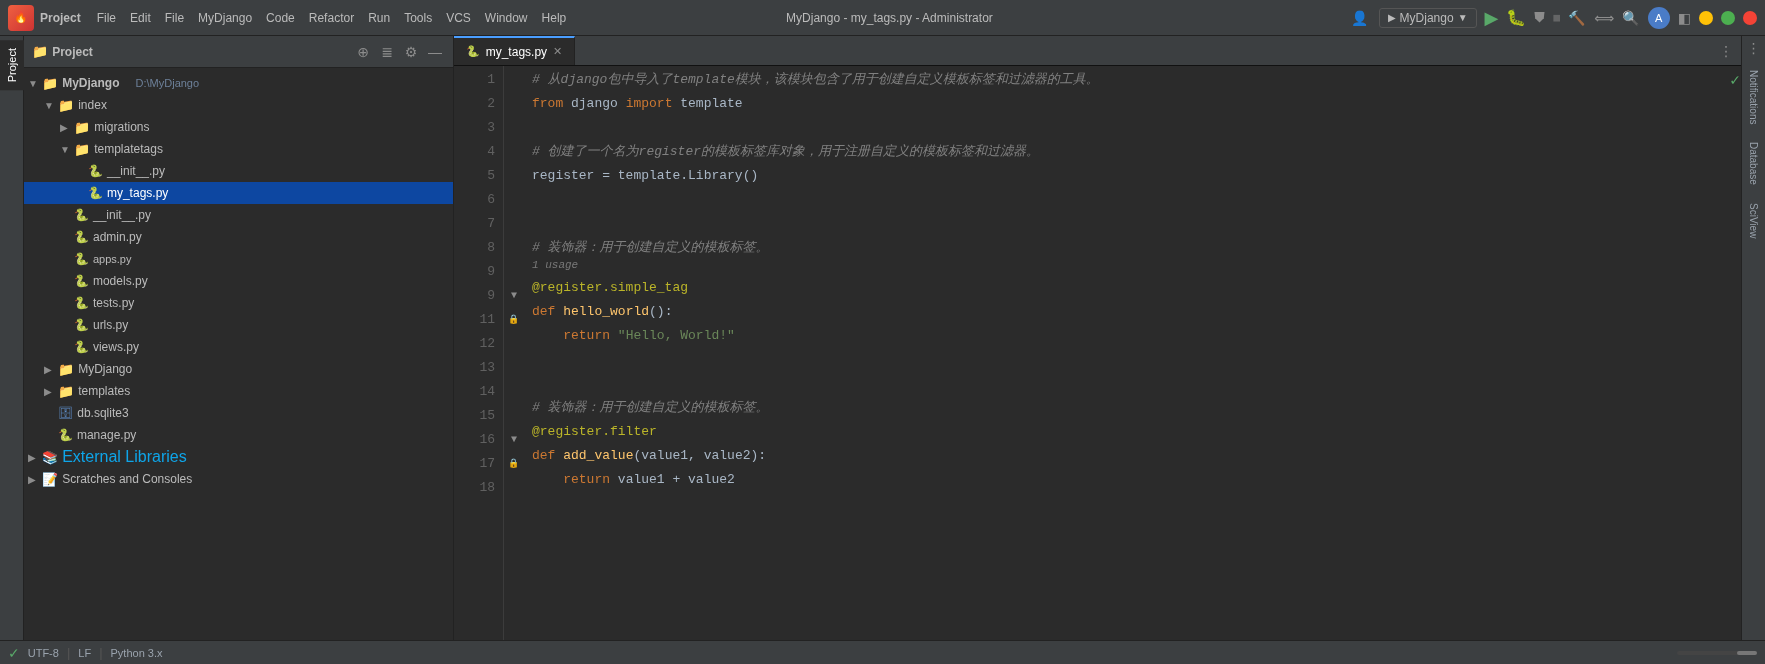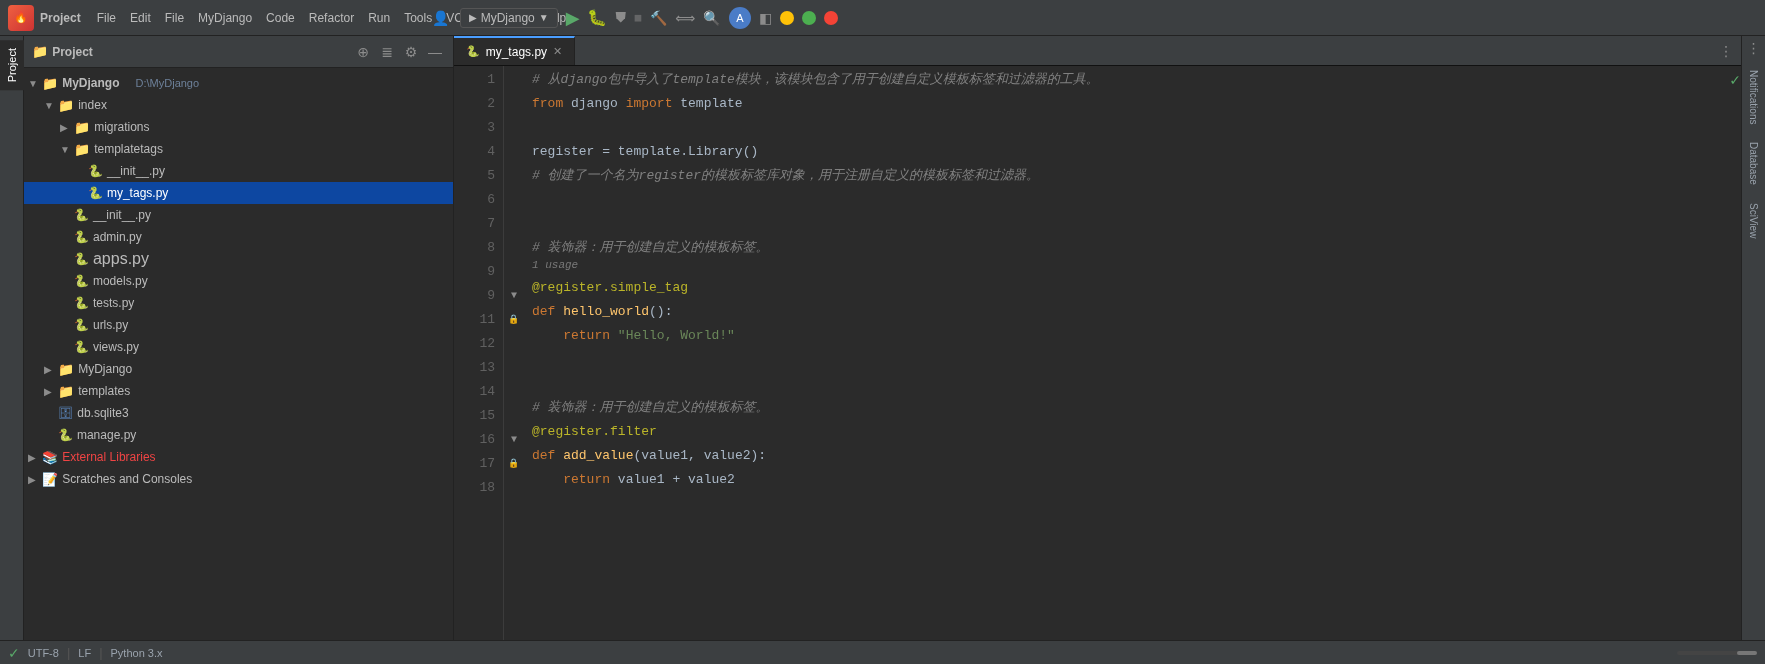--- a/index.html
+++ b/index.html
@@ -31,20 +31,23 @@
         <span style="color:#bbbbbb; padding:2px 6px; font-size:12px; cursor:pointer;">Code</span>
         <span style="color:#bbbbbb; padding:2px 6px; font-size:12px; cursor:pointer;">Refactor</span>
         <span style="color:#bbbbbb; padding:2px 6px; font-size:12px; cursor:pointer;">Run</span>
         <span style="color:#bbbbbb; padding:2px 6px; font-size:12px; cursor:pointer;">Tools</span>
         <span style="color:#bbbbbb; padding:2px 6px; font-size:12px; cursor:pointer;">VCS</span>
         <span style="color:#bbbbbb; padding:2px 6px; font-size:12px; cursor:pointer;">Window</span>
         <span style="color:#bbbbbb; padding:2px 6px; font-size:12px; cursor:pointer;">Help</span>
       </span>
     </div>
   </div>
+  <div style="flex:1; text-align:center;">
+    <span style="color:#bbbbbb; font-size:12px;">MyDjango - my_tags.py - Administrator</span>
+  </div>
   <div style="display:flex; align-items:center; gap:8px; padding-right:8px;">
 
     <div style="width:22px; height:22px; display:flex; align-items:center; justify-content:center; color:#8c8c8c; font-size:14px; cursor:pointer;">👤</div>
 
     <div style="background:#3c3f41; border:1px solid #555; border-radius:3px; padding:2px 8px; color:#bbbbbb; font-size:12px; display:flex; align-items:center; gap:4px; cursor:pointer;">
       <span style="font-size:10px;">▶</span>
       <span>MyDjango</span>
       <span style="font-size:10px;">▼</span>
     </div>
     <div style="color:#59a869; font-size:18px; cursor:pointer;">▶</div>
@@ -131,21 +134,21 @@
 
       <div style="display:flex; align-items:center; padding:2px 4px; cursor:pointer; height:22px;">
         <span style="display:inline-block; width:46px;"></span>
         <span style="color:#5f8fcc; font-size:12px; margin-right:4px;">🐍</span>
         <span style="font-size:12px; color:#bbbbbb;">admin.py</span>
       </div>
 
       <div style="display:flex; align-items:center; padding:2px 4px; cursor:pointer; height:22px;">
         <span style="display:inline-block; width:46px;"></span>
         <span style="color:#5f8fcc; font-size:12px; margin-right:4px;">🐍</span>
-        <span style="font-size:16px; color:#bbbbbb;">apps.py</span>
+        <span style="font-size:11px; color:#bbbbbb;">apps.py</span>
       </div>
 
       <div style="display:flex; align-items:center; padding:2px 4px; cursor:pointer; height:22px;">
         <span style="display:inline-block; width:46px;"></span>
         <span style="color:#5f8fcc; font-size:12px; margin-right:4px;">🐍</span>
         <span style="font-size:12px; color:#bbbbbb;">models.py</span>
       </div>
 
       <div style="display:flex; align-items:center; padding:2px 4px; cursor:pointer; height:22px;">
         <span style="display:inline-block; width:46px;"></span>
@@ -188,21 +191,21 @@
       <div style="display:flex; align-items:center; padding:2px 4px; cursor:pointer; height:22px;">
         <span style="display:inline-block; width:30px;"></span>
         <span style="color:#5f8fcc; font-size:12px; margin-right:4px;">🐍</span>
         <span style="font-size:12px; color:#bbbbbb;">manage.py</span>
       </div>
 
       <div style="display:flex; align-items:center; padding:2px 4px; cursor:pointer; height:22px;">
         <span style="display:inline-block; width:0px;"></span>
         <span style="width:14px; color:#8c8c8c; font-size:10px;">▶</span>
         <span style="font-size:13px; margin-right:4px;">📚</span>
-        <span style="font-size:12px; color:#ef4444;">External Libraries</span>
+        <span style="font-size:16px; color:#0ea5e9;">External Libraries</span>
       </div>
 
       <div style="display:flex; align-items:center; padding:2px 4px; cursor:pointer; height:22px;">
         <span style="display:inline-block; width:0px;"></span>
         <span style="width:14px; color:#8c8c8c; font-size:10px;">▶</span>
         <span style="font-size:13px; margin-right:4px; color:#6d8099;">📝</span>
         <span style="font-size:12px; color:#bbbbbb;">Scratches and Consoles</span>
       </div>
 
     </div>
@@ -272,25 +275,25 @@
           <span style="color:#808080; font-style:italic;"># 从django包中导入了template模块，该模块包含了用于创建自定义模板标签和过滤器的工具。</span>
         </div>
 
         <div style="height:24px; white-space:pre; display:flex; align-items:center;">
           <span style="color:#cc7832;">from </span><span style="color:#a9b7c6;">django </span><span style="color:#cc7832;">import </span><span style="color:#a9b7c6;">template</span>
         </div>
 
         <div style="height:24px;"></div>
 
         <div style="height:24px; white-space:pre; display:flex; align-items:center;">
+          <span style="color:#808080; font-style:italic;"># 创建了一个名为register的模板标签库对象，用于注册自定义的模板标签和过滤器。</span>
+        </div>
+
+        <div style="height:24px; white-space:pre; display:flex; align-items:center;">
           <span style="color:#a9b7c6;">register = template.Library()</span>
-        </div>
-
-        <div style="height:24px; white-space:pre; display:flex; align-items:center;">
-          <span style="color:#808080; font-style:italic;"># 创建了一个名为register的模板标签库对象，用于注册自定义的模板标签和过滤器。</span>
         </div>
 
         <div style="height:24px;"></div>
 
         <div style="height:24px;"></div>
 
         <div style="height:24px; white-space:pre; display:flex; align-items:center;">
           <span style="color:#808080; font-style:italic;"># 装饰器：用于创建自定义的模板标签。</span>
         </div>
 

